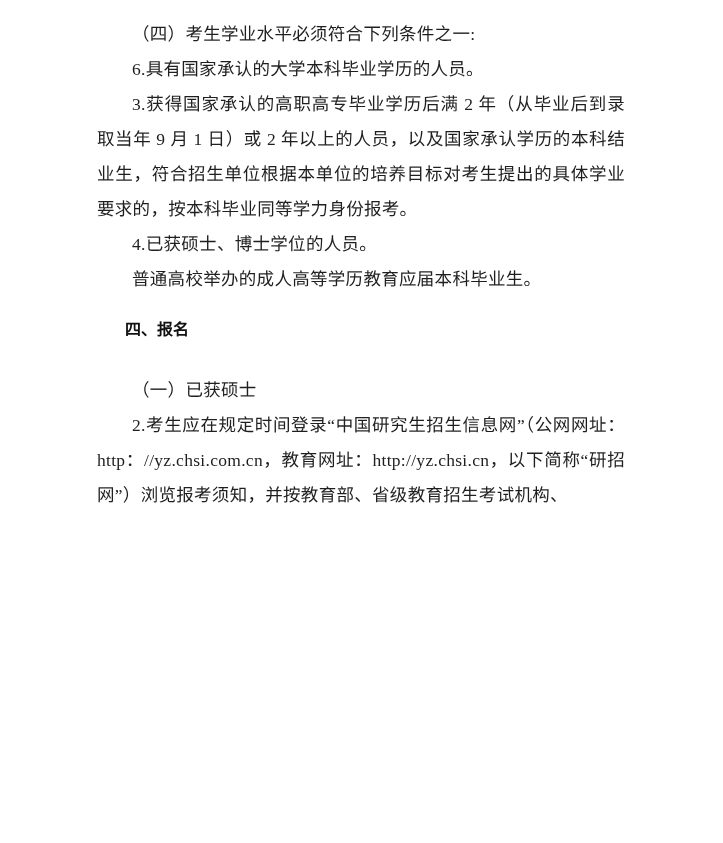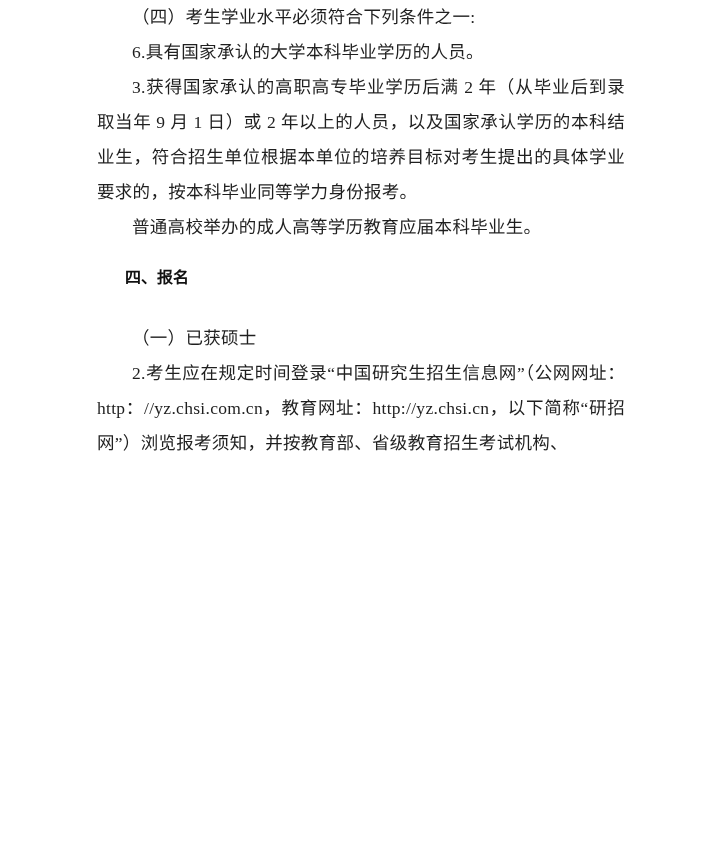--- a/index.html
+++ b/index.html
@@ -9,21 +9,21 @@
   body {
     width: 723px;
     height: 843px;
     background: #ffffff;
     overflow: hidden;
   }
   .page {
     box-sizing: border-box;
     width: 723px;
     height: 843px;
-    padding: 0 98px 0 97px;
+    padding: 17px 98px 0 97px;
     background: #ffffff;
     color: #1f1f1f;
     font-family: "Liberation Serif", "DejaVu Serif", serif;
     font-size: 17.5px;
     line-height: 35px;
   }
   .para {
     margin: 0;
     text-indent: 2em;
     text-align: justify;
@@ -39,17 +39,18 @@
     color: #111111;
   }
 </style>
 </head>
 <body>
 
 <div class="page">
   <p class="para">（四）考生学业水平必须符合下列条件之一:</p>
   <p class="para">6.具有国家承认的大学本科毕业学历的人员。</p>
   <p class="para">3.获得国家承认的高职高专毕业学历后满 2 年（从毕业后到录取当年 9 月 1 日）或 2 年以上的人员，以及国家承认学历的本科结业生，符合招生单位根据本单位的培养目标对考生提出的具体学业要求的，按本科毕业同等学力身份报考。</p>
+  <p class="para">4.已获硕士、博士学位的人员。</p>
   <p class="para">普通高校举办的成人高等学历教育应届本科毕业生。</p>
   <h2 class="section-heading">四、报名</h2>
   <p class="para">（一）已获硕士</p>
   <p class="para">2.考生应在规定时间登录“中国研究生招生信息网”（公网网址：http：//yz.chsi.com.cn，教育网址：http://yz.chsi.cn，以下简称“研招网”）浏览报考须知，并按教育部、省级教育招生考试机构、</p>
 </div>
 
 </body></html>

